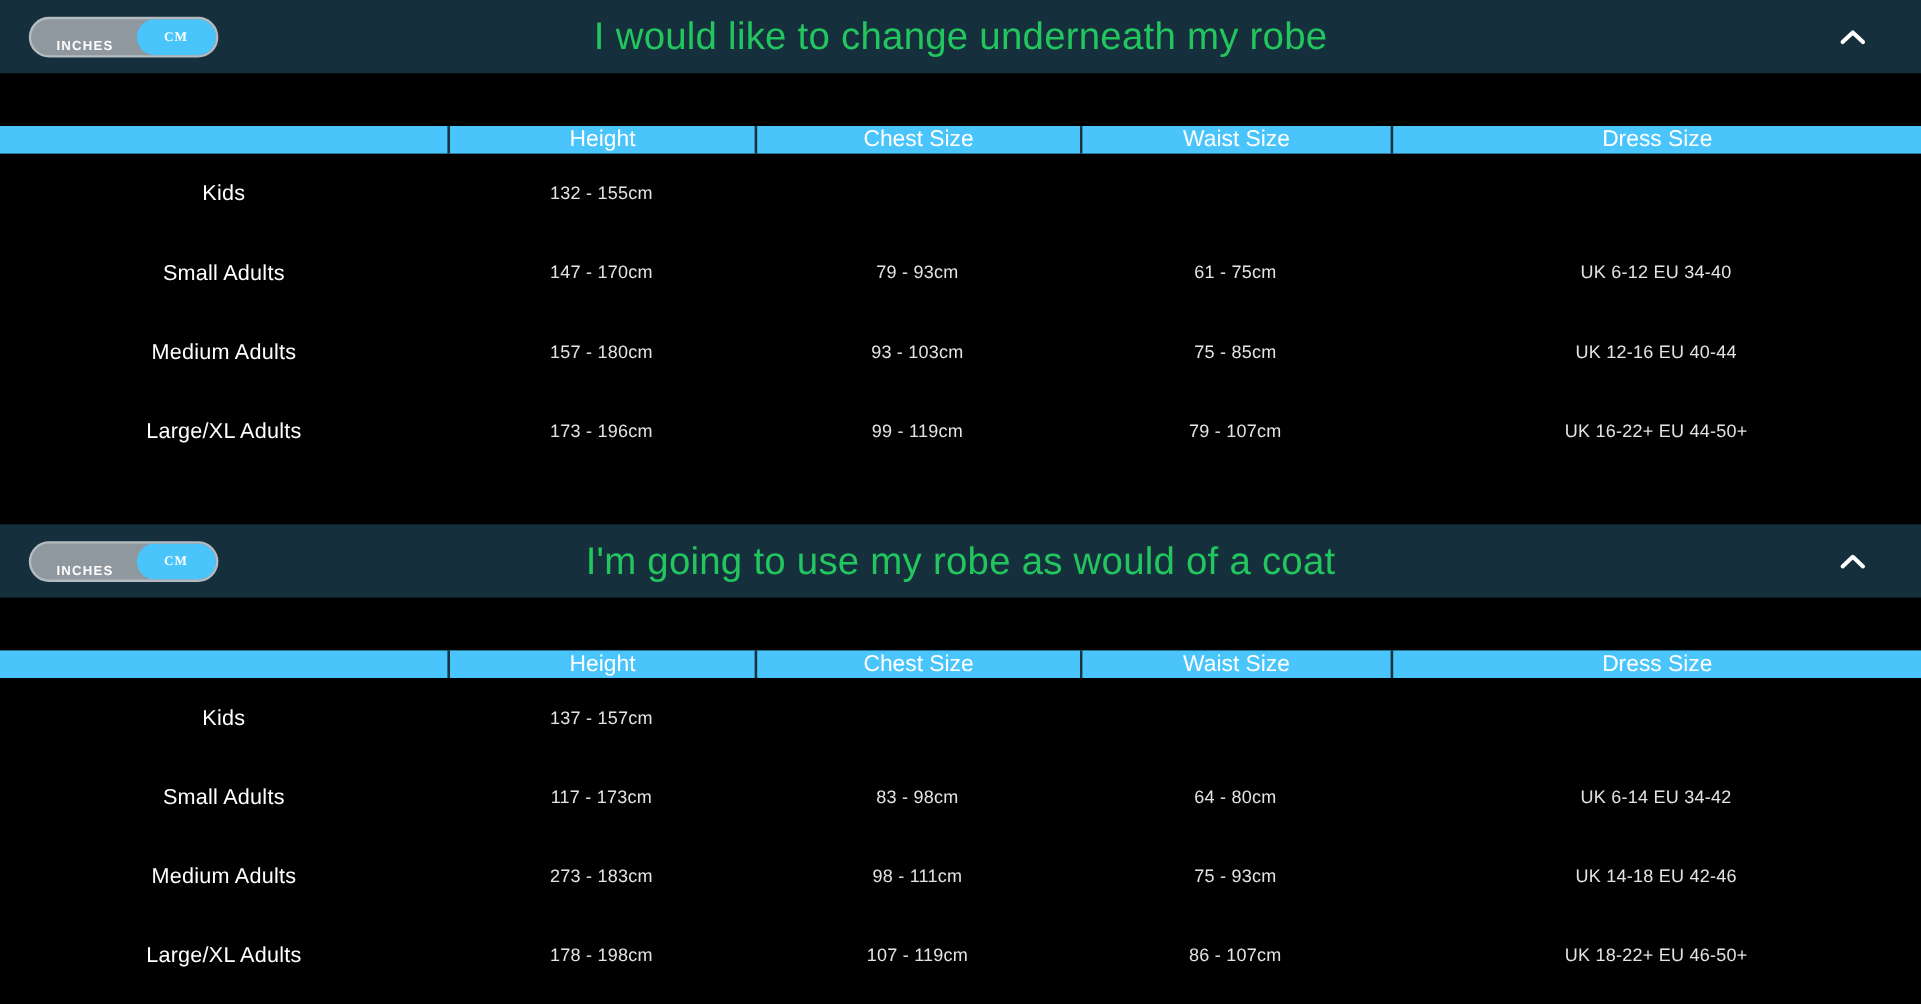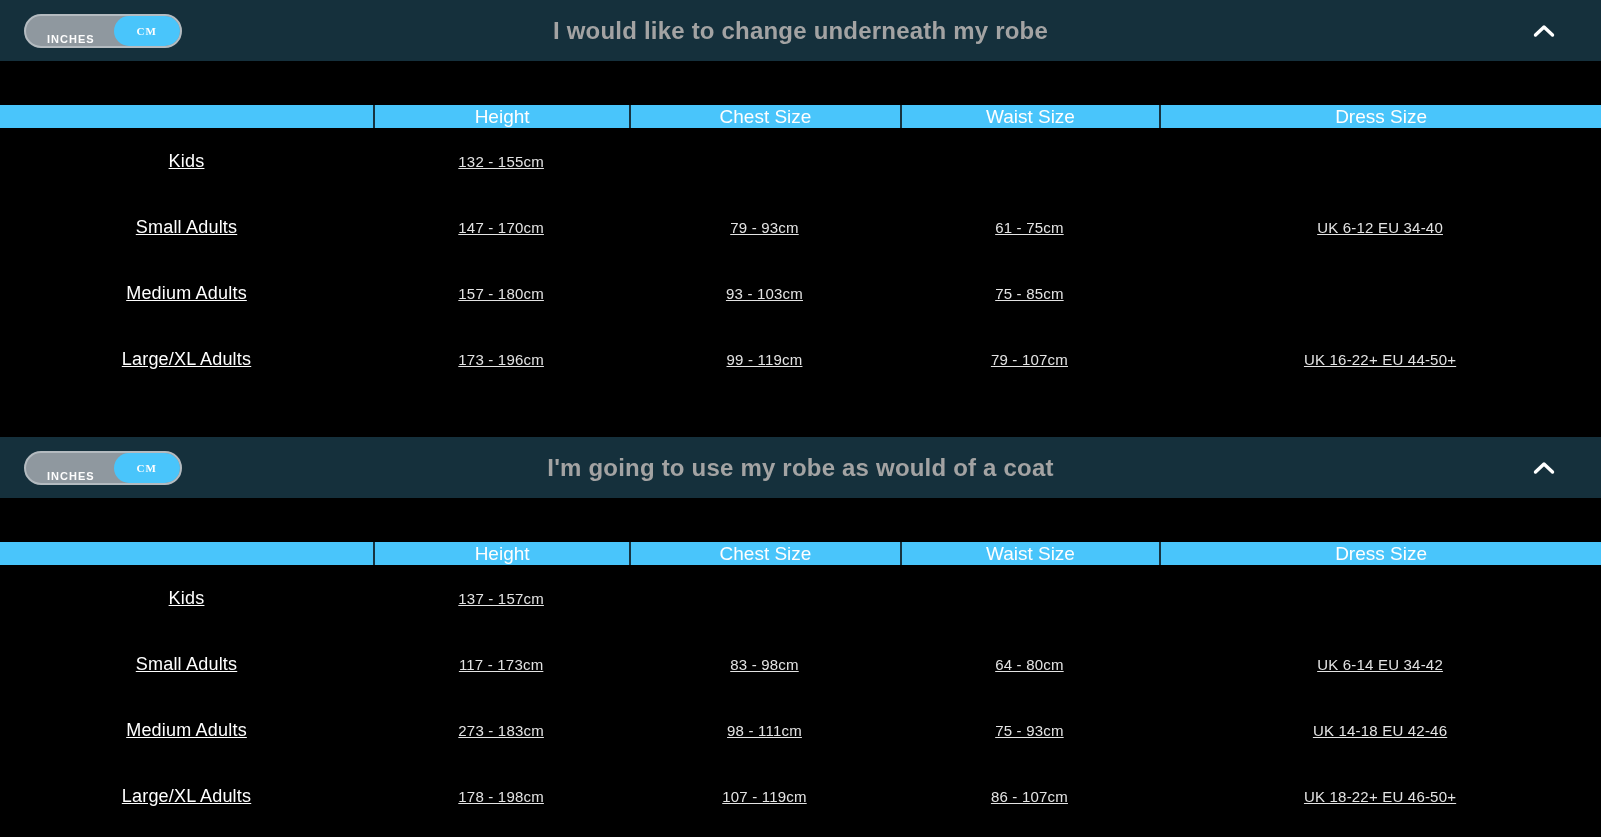--- a/index.html
+++ b/index.html
@@ -10,21 +10,21 @@
     color: #fff;
   }
   .page { width: 1601px; height: 837px; background: #000; }
 
   
   .section-bar {
     position: relative; height: 61px; background: #15303c;
     display: flex; align-items: center; justify-content: center;
   }
   .section-title {
-    font-size: 24px; font-weight: 700; color: #a3a3a3; letter-spacing: 0.2px;
+    font-size: 32px; font-weight: 400; color: #22c55e; letter-spacing: 0.2px;
   }
   .chevron-btn {
     position: absolute; right: 46px; top: 50%; transform: translateY(-50%);
     display: flex; align-items: center; cursor: pointer;
   }
 
   
   .unit-toggle {
     position: absolute; left: 24px; top: 50%; transform: translateY(-50%);
     display: flex; align-items: stretch; height: 34px;
@@ -46,21 +46,21 @@
     background: #49c5fb; display: flex; align-items: center; justify-content: center;
     color: #fefefe; font-size: 19px; font-weight: 400;
     border-left: 2px solid #17333f;
     margin-top: 44px;
   }
   .th:first-child { border-left: none; }
 
   .tr { display: flex; height: 66px; background: #000; }
   .td {
     display: flex; align-items: center; justify-content: center;
-    font-size: 15px; color: #e3e3e3; letter-spacing: 0.2px; text-decoration: underline;
+    font-size: 15px; color: #e3e3e3; letter-spacing: 0.2px;
   }
   .td.col0 { font-size: 18px; color: #ffffff; }
 
   .col0 { width: 23.3%; }
   .col1 { width: 16.0%; }
   .col2 { width: 16.9%; }
   .col3 { width: 16.2%; }
   .col4 { flex: 1; }
 
   .section-gap { height: 45px; background: #000; }
@@ -105,20 +105,21 @@
         <div class="td col1">147 - 170cm</div>
         <div class="td col2">79 - 93cm</div>
         <div class="td col3">61 - 75cm</div>
         <div class="td col4">UK 6-12 EU 34-40</div>
       </div>
       <div class="tr">
         <div class="td col0">Medium Adults</div>
         <div class="td col1">157 - 180cm</div>
         <div class="td col2">93 - 103cm</div>
         <div class="td col3">75 - 85cm</div>
+        <div class="td col4">UK 12-16 EU 40-44</div>
       </div>
       <div class="tr">
         <div class="td col0">Large/XL Adults</div>
         <div class="td col1">173 - 196cm</div>
         <div class="td col2">99 - 119cm</div>
         <div class="td col3">79 - 107cm</div>
         <div class="td col4">UK 16-22+ EU 44-50+</div>
       </div>
     </div>
   </section>

